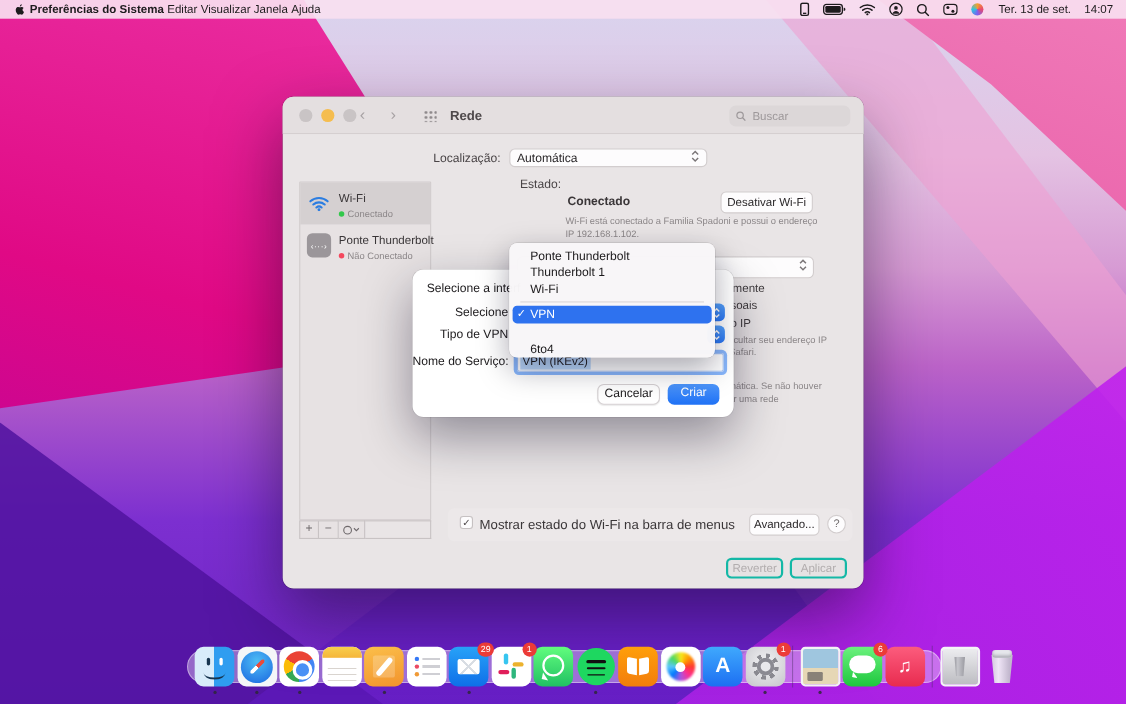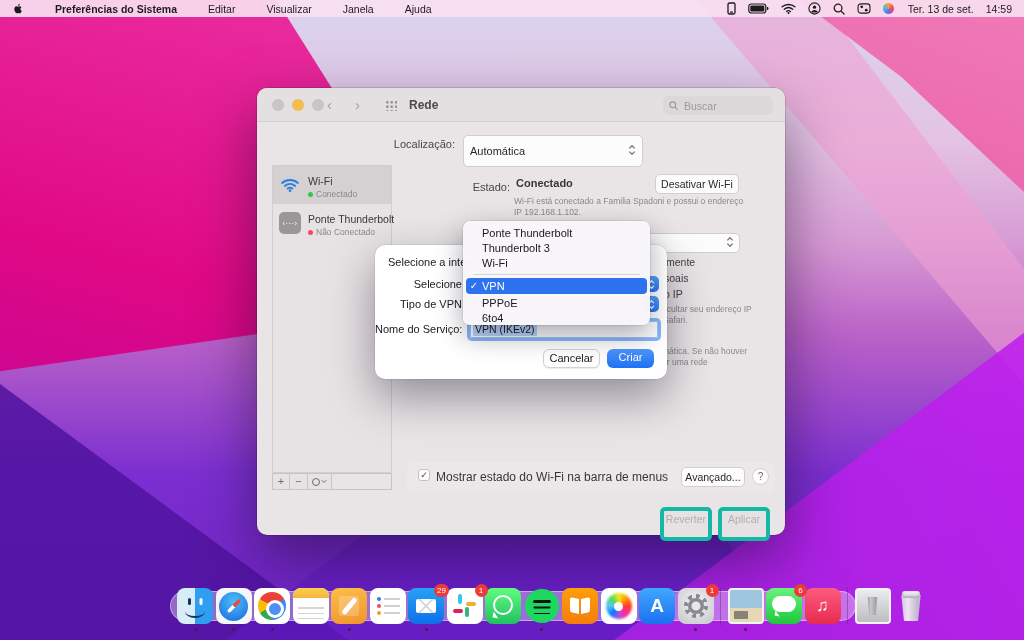--- a/index.html
+++ b/index.html
@@ -11,21 +11,21 @@
   .wp-base{background:linear-gradient(180deg,#d9d4ee 0%,#e4c3e3 22%,#d79bd4 38%,#bb63c8 52%,#7c2fd0 74%,#6e23c4 100%);}
   .wp-left{clip-path:polygon(0 0,27% 0,38% 28%,26% 52%,0 58%);background:linear-gradient(195deg,#f044b0,#e00985 55%,#ad00a2);}
   .wp-right{clip-path:polygon(78% 0,100% 0,100% 30%,88% 12%);background:linear-gradient(200deg,#f07ab8,#d92387);}
   .wp-rightband{clip-path:polygon(68% 0,80% 0,100% 42%,100% 60%);background:rgba(238,160,210,.6);}
   .wp-bl{clip-path:polygon(0 60%,34% 100%,0 100%);background:#50139f;opacity:.85;}
   .wp-band{clip-path:polygon(22% 100%,58% 56%,78% 100%);background:rgba(96,28,196,.55);}
   .wp-br{clip-path:polygon(100% 52%,100% 100%,60% 100%);background:linear-gradient(250deg,#c520ef,#8f24da);opacity:.9;}
 
   
   .menubar{position:absolute;left:0;top:0;right:0;height:17px;background:rgba(248,224,240,.92);display:flex;align-items:center;padding:0 12px;font-size:10.5px;color:#1d1b1d;z-index:50;}
-  .mb-left{display:flex;align-items:center;gap:31px;}
+  .mb-left{display:flex;align-items:center;gap:3px;}
   .mb-apple svg{display:block;}
   .mb-app{font-weight:700;}
   .mb-right{margin-left:auto;display:flex;align-items:center;gap:12px;}
   .mb-right svg{display:block;}
   .mb-date{margin-left:2px;}
 
   
   .window{position:absolute;left:257px;top:88px;width:528px;height:447px;background:#e9e5e6;border-radius:10px;box-shadow:0 25px 60px rgba(20,5,40,.5),0 0 0 .5px rgba(0,0,0,.25);z-index:10;}
   .titlebar{position:absolute;left:0;top:0;right:0;height:34px;background:#e4dfe0;border-radius:10px 10px 0 0;border-bottom:1px solid #d3cecf;}
   .lights{position:absolute;left:15px;top:11px;display:flex;gap:8px;}
@@ -35,21 +35,21 @@
   .nav-ch{position:absolute;top:8px;color:#a6a1a3;font-size:15px;line-height:18px;}
   .ch-back{left:70px;} .ch-fwd{left:98px;}
   .grid-ico{position:absolute;left:128px;top:12px;width:12px;height:11px;background-image:radial-gradient(circle,#8e898b 1.1px,transparent 1.4px);background-size:4.5px 4.5px;}
   .win-title{position:absolute;left:152px;top:10px;font-size:12px;font-weight:700;color:#4e494b;}
   .searchbox{position:absolute;right:12px;top:8px;width:110px;height:19px;background:#dcd7d8;border-radius:6px;display:flex;align-items:center;padding:0 6px;gap:4px;}
   .searchbox input{border:none;background:transparent;outline:none;width:80px;font-size:10.5px;color:#8d888a;}
   .searchbox input::placeholder{color:#9d989a;}
 
   
   .loc-label{position:absolute;left:80px;top:50px;width:118px;text-align:right;font-size:11px;color:#4a4547;}
-  .loc-popup{position:absolute;left:206px;top:47px;width:180px;height:32px;background:#fdfcfd;border:1px solid #d2cdce;border-radius:5px;font-size:11px;color:#2b282a;display:flex;align-items:center;padding:0 6px;}
+  .loc-popup{position:absolute;left:206px;top:47px;width:180px;height:17px;background:#fdfcfd;border:1px solid #d2cdce;border-radius:5px;font-size:11px;color:#2b282a;display:flex;align-items:center;padding:0 6px;}
   .loc-popup .stp{margin-left:auto;}
 
   
   .sidebar{position:absolute;left:15px;top:77px;width:120px;height:308px;background:#e7e2e3;border:1px solid #d1cccd;border-radius:1px;}
   .sb-row{display:flex;align-items:center;gap:7px;height:38px;padding:0 6px;}
   .sb-row.sel{background:#d5d0d1;}
   .sb-ico{width:22px;height:22px;border-radius:5px;display:flex;align-items:center;justify-content:center;flex:none;}
   .sb-bridge{background:#9b969a;color:#fff;font-size:7.5px;letter-spacing:.5px;}
   .sb-bridge::before{content:"‹···›";}
   .sb-txt{min-width:0;}
@@ -58,21 +58,21 @@
   .dot{width:5px;height:5px;border-radius:50%;flex:none;}
   .dot-g{background:#32c84b;} .dot-r{background:#f4485e;}
   .sb-actions{position:absolute;left:15px;top:385px;width:120px;height:17px;display:flex;}
   .sb-btn{border:1px solid #c8c3c4;background:#e7e2e3;color:#6e696b;font-size:11px;line-height:14px;text-align:center;}
   .sb-plus,.sb-minus{width:18px;} .sb-action{width:24px;font-size:9px;display:flex;align-items:center;justify-content:center;gap:1px;}
   .sb-fill{flex:1;border:1px solid #c8c3c4;border-left:none;}
   .sb-btn + .sb-btn{border-left:none;}
   .circ{width:8px;height:8px;border:1px solid #6e696b;border-radius:50%;display:inline-block;}
 
   
-  .estado-label{position:absolute;left:140px;top:93px;width:113px;text-align:right;font-size:11px;color:#4a4547;}
+  .estado-label{position:absolute;left:140px;top:74px;width:113px;text-align:right;font-size:11px;color:#4a4547;}
   .estado-value{position:absolute;left:259px;top:89px;font-size:11px;font-weight:700;color:#3a3638;}
   .btn{background:#fdfcfd;border:1px solid #d2cdce;border-radius:5px;color:#2b282a;text-align:center;}
   .btn-disablewifi{position:absolute;left:398px;top:86px;width:84px;height:20px;font-size:10.5px;line-height:18px;}
   .detail1{position:absolute;left:257px;top:108px;font-size:8.5px;color:#8b8688;white-space:nowrap;}
   .detail2{position:absolute;left:257px;top:119px;font-size:8.5px;color:#8b8688;}
   .nom-frag{position:absolute;left:183px;top:150px;font-size:11px;color:#4a4547;margin-top:27px;}
   .popup-behind{position:absolute;left:213px;top:145px;width:270px;height:20px;background:#fdfcfd;border:1px solid #d2cdce;border-radius:5px;display:flex;align-items:center;}
   .popup-behind .stp{margin-left:auto;margin-right:5px;}
   .frag{position:absolute;white-space:nowrap;}
   .frag-dark{font-size:10.5px;color:#413d3f;}
@@ -80,21 +80,21 @@
   .f-mente{left:409px;top:168px;text-align:center;} .f-soais{left:407px;top:184px;} .f-oip{left:407px;top:200px;}
   .f-ocultar{left:405px;top:216px;} .f-safari{left:406px;top:227px;}
   .f-matica{left:405px;top:258px;} .f-rede{left:405px;top:269px;}
 
   
   .foot-panel{position:absolute;left:150px;top:374px;width:368px;height:30px;background:#ece8e9;border-radius:6px;}
   .chk{position:absolute;left:161px;top:381px;width:12px;height:12px;background:#fdfcfd;border:1px solid #c6c1c2;border-radius:3px;font-size:9px;line-height:11px;text-align:center;color:#4a4547;}
   .chk-label{position:absolute;left:179px;top:382px;font-size:12px;color:#3a3638;}
   .btn-adv{position:absolute;left:424px;top:379px;width:64px;height:20px;font-size:10.5px;line-height:18px;}
   .btn-help{position:absolute;left:495px;top:380px;width:17px;height:17px;border-radius:50%;font-size:10px;line-height:15px;color:#6e696b;}
-  .btn-ghost{position:absolute;top:419px;height:34px;background:#e6e2e3;border:4px solid #14b8a6;border-radius:5px;color:#b2adae;font-size:10.5px;line-height:17px;text-align:center;}
+  .btn-ghost{position:absolute;top:419px;height:19px;background:#e6e2e3;border:2px solid #14b8a6;border-radius:5px;color:#b2adae;font-size:10.5px;line-height:17px;text-align:center;}
   .btn-revert{left:403px;width:52px;} .btn-apply{left:461px;width:52px;}
 
   
   .dialog{position:absolute;left:375px;top:245px;width:292px;height:134px;background:#fff;border-radius:10px;box-shadow:0 18px 45px rgba(10,5,30,.4),0 0 0 .5px rgba(0,0,0,.12);z-index:20;}
   .dlg-prompt{position:absolute;left:13px;top:11px;font-size:11px;color:#1c1a1c;white-space:nowrap;}
   .dlg-lab{position:absolute;text-align:right;font-size:11px;color:#1c1a1c;white-space:nowrap;}
   .lab-if{left:0;top:33px;width:87px;} .lab-vpn{left:0;top:53px;width:87px;} .lab-nome{left:0;top:78px;width:76px;}
   .pop-cap{position:absolute;left:268px;width:16px;height:16px;background:linear-gradient(180deg,#53a0fc,#2a78f5);border-radius:4px 5px 5px 4px;display:flex;align-items:center;justify-content:center;}
   .cap1{top:31px;} .cap2{top:51px;}
   .svc-field{position:absolute;left:95px;top:76px;width:188px;height:17px;background:#fff;border-radius:2px;box-shadow:0 0 0 3px rgba(72,145,250,.65),inset 0 0 0 1px #9fc2f8;display:flex;align-items:center;padding:0 3px;}
@@ -237,21 +237,21 @@
           <svg width="14" height="11" viewBox="0 0 15 12">
             <rect x="1" y="1" width="13" height="10" rx="3" fill="none" stroke="#1d1b1d" stroke-width="1.2"></rect>
             <circle cx="5" cy="4.2" r="1.5" fill="#1d1b1d"></circle>
             <circle cx="10" cy="7.8" r="1.5" fill="#1d1b1d"></circle>
           </svg>
         </span>
       <span>
           <span style="display:block;width:11px;height:11px;border-radius:50%;background:conic-gradient(#f59f2c,#e8486f,#7b61f0,#2fc4e0,#f59f2c);"></span>
         </span>
       <span class="mb-date">Ter. 13 de set.</span>
-      <span>14:59</span>
+      <span>14:07</span>
     </div>
   </div>
 
   <div class="window">
     <div class="titlebar">
       <div class="lights">
         <span class="light l-close"></span>
         <span class="light l-min"></span>
         <span class="light l-zoom"></span>
       </div>
@@ -368,28 +368,27 @@
       </div>
     <div class="svc-field">
       <span class="svc-text">VPN (IKEv2)</span>
     </div>
     <div class="dlg-btn b-cancel">Cancelar</div>
     <div class="dlg-btn b-create">Criar</div>
   </div>
 
   <div class="menu">
     <div class="mi mi-1">Ponte Thunderbolt</div>
-    <div class="mi mi-2">Thunderbolt 3</div>
+    <div class="mi mi-2">Thunderbolt 1</div>
     <div class="mi mi-3">Wi-Fi</div>
     <div class="msep"></div>
     <div class="mi-sel">
       <span class="mi-check">✓</span>
       <span>VPN</span>
     </div>
-    <div class="mi mi-5">PPPoE</div>
     <div class="mi mi-6">6to4</div>
   </div>
 
   <div class="dock">
     <div class="dock-item">
         <div class="di i-finder"></div>
         <span class="rdot"></span>
       </div>
     <div class="dock-item">
         <div class="di i-safari"></div>

